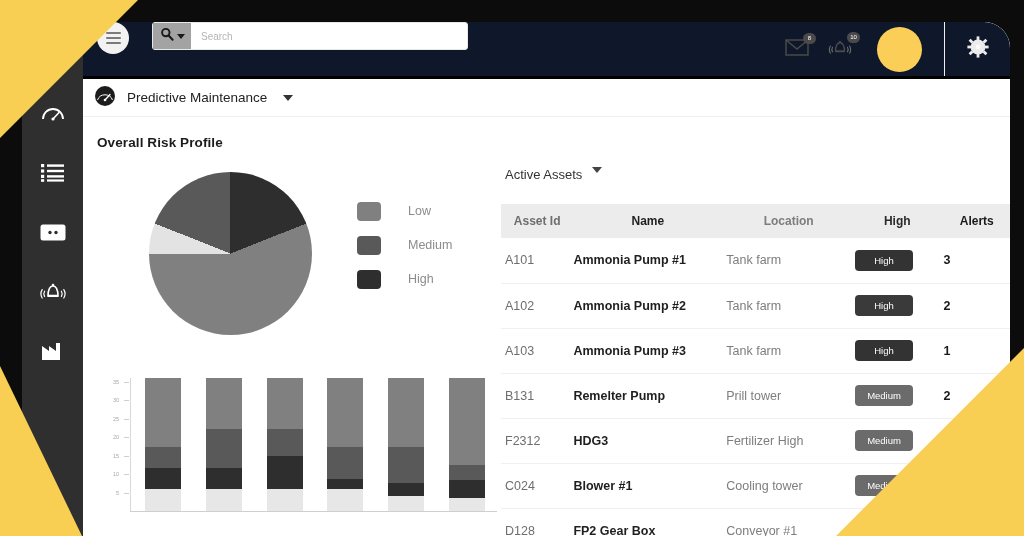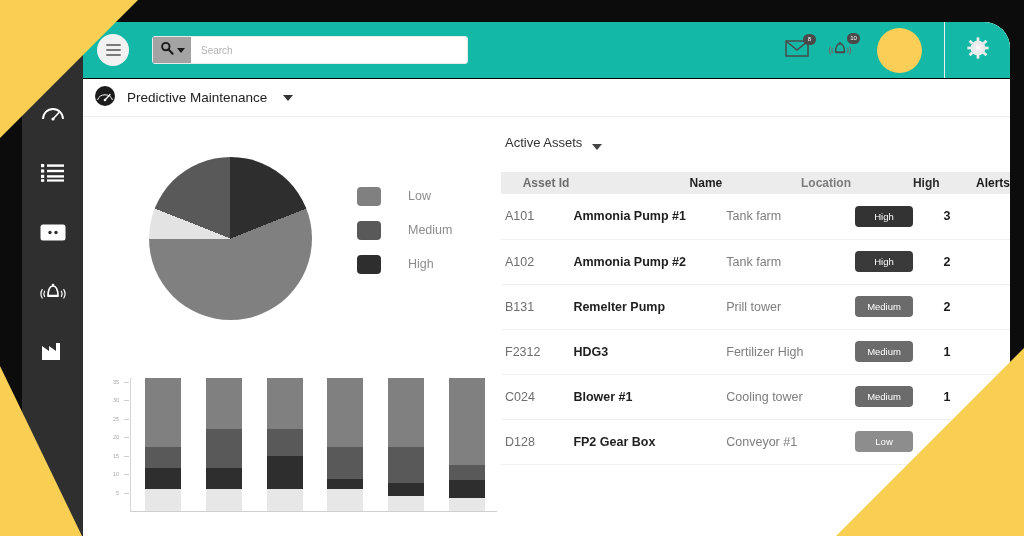--- a/index.html
+++ b/index.html
@@ -52,24 +52,24 @@
   }
   .rail-item { width: 40px; height: 40px; display: flex; align-items: center; justify-content: center; cursor: pointer; }
   .rail-item svg { display: block; }
 
   
   #content { flex: 1; display: flex; flex-direction: column; min-width: 0; background:#fff; }
 
   
   #topbar {
     height: 57px; flex: 0 0 57px;
-    display: flex; align-items: center;
-    border-bottom: 1px solid #000000;
+    display: flex; 
+    border-bottom: 3px solid #000000;
     padding: 0 0 0 14px;
-    background:#14b8a6;
+    background:#0f172a;
   }
   #hamburger {
     width: 32px; height: 32px; border-radius: 50%;
     background: #f2f2f2;
     display: flex; flex-direction: column; align-items: center; justify-content: center; gap: 3px;
     cursor: pointer; flex: 0 0 32px;
   }
   #hamburger i { display:block; width: 15px; height: 2px; background: #7b7b7b; border-radius: 1px; }
 
   #searchwrap { margin-left: 23px; display: flex; align-items: center; width: 316px; height: 28px;
@@ -118,28 +118,28 @@
   .bc-tickmark { position:absolute; right: 8px; width:5px; height:1px; background:#cfcfcf; }
   #bc-yline { position:absolute; left: 33px; top: 3px; width:1px; height: 133px; background:#d8d8d8; }
   #bc-xline { position:absolute; left: 33px; top: 136px; width: 367px; height:1px; background:#cfcfcf; }
   #bc-plot { position:absolute; left: 36px; top: 3px; width: 364px; height: 133px; display:flex; align-items:flex-end; }
   .bc-slot { flex:1; height:100%; display:flex; align-items:flex-end; justify-content:center; }
   .bc-bar { width: 59%; display:flex; flex-direction:column; justify-content:flex-end; }
   .bc-seg { width:100%; }
 
   
   #rightpanel { flex:1; min-width:0; padding-top: 18px; display:flex; flex-direction:column; }
-  #assets-head { display:flex; align-items:flex-end; padding-left: 4px; }
+  #assets-head { display:flex; align-items:flex-start; padding-left: 4px; margin-top: 32px; }
   #assets-label { font-size: 13px; color:#333; }
   #assets-head .caret { width:0;height:0;border-left:5px solid transparent;border-right:5px solid transparent;border-top:6px solid #444; margin-left:10px;}
   #tablewrap { margin-top: 22px; flex:1; min-height:0; overflow:hidden; }
   table { width: 100%; border-collapse: collapse; table-layout: fixed; }
   thead th {
-    background:#ececec; text-align:right; font-size: 12px; font-weight:bold; color:#2b2b2b;
-    height: 22px; padding: 0 0 0 4px; vertical-align: middle;
+    background:#ececec; text-align:center; font-size: 12px; font-weight:bold; color:#2b2b2b;
+    height: 34px; padding: 0 0 0 4px; vertical-align: middle;
   }
   tbody td { height: 45px; border-bottom:1px solid #f0f0f0; font-size: 12.5px; vertical-align:middle; padding-left:4px; }
   .c-id    { width: 68px; color:#6e6e6e; }
   .c-name  { width: 152px; font-weight:bold; color:#1f1f1f; }
   .c-loc   { width: 128px; color:#7d7d7d; }
   .c-risk  { width: 88px; }
   .c-alert { width: 70px; font-weight:bold; color:#1a1a1a; }
   .pill {
     display:inline-block; min-width: 58px; text-align:center;
     padding: 5px 0; border-radius: 4px; font-size: 9.5px; color:#fff;
@@ -291,20 +291,21 @@
             <circle cx="12" cy="16" r="1.3" fill="#fff"></circle>
           </svg>
         </span>
         <span class="mod-title">Predictive Maintenance</span>
         <span class="caret"></span>
       </div>
 
       <div id="body">
 
         <section id="leftpanel">
+          <div id="chart-title">Overall Risk Profile</div>
 
           <div id="piearea">
             <div id="pie" style="background: conic-gradient(rgb(46, 46, 46) 0deg, rgb(46, 46, 46) 68.4deg, rgb(128, 128, 128) 68.4deg, rgb(128, 128, 128) 270deg, rgb(227, 227, 227) 270deg, rgb(227, 227, 227) 291.6deg, rgb(89, 89, 89) 291.6deg, rgb(89, 89, 89) 360deg);"></div>
             <div id="legend">
               <div class="leg-row">
                 <span class="leg-sw" style="background: rgb(128, 128, 128);"></span>
                 <span class="leg-lbl">Low</span>
               </div>
               <div class="leg-row">
                 <span class="leg-sw" style="background: rgb(89, 89, 89);"></span>
@@ -415,20 +416,27 @@
                     <td class="c-alert">3</td>
                   </tr>
                   <tr>
                     <td class="c-id">A102</td>
                     <td class="c-name">Ammonia Pump #2</td>
                     <td class="c-loc">Tank  farm</td>
                     <td class="c-risk"><span class="pill" style="background: rgb(58, 58, 58);">High</span></td>
                     <td class="c-alert">2</td>
                   </tr>
                   <tr>
+                    <td class="c-id">A103</td>
+                    <td class="c-name">Ammonia Pump #3</td>
+                    <td class="c-loc">Tank  farm</td>
+                    <td class="c-risk"><span class="pill" style="background: rgb(51, 51, 51);">High</span></td>
+                    <td class="c-alert">1</td>
+                  </tr>
+                  <tr>
                     <td class="c-id">B131</td>
                     <td class="c-name">Remelter Pump</td>
                     <td class="c-loc">Prill tower</td>
                     <td class="c-risk"><span class="pill" style="background: rgb(107, 107, 107);">Medium</span></td>
                     <td class="c-alert">2</td>
                   </tr>
                   <tr>
                     <td class="c-id">F2312</td>
                     <td class="c-name">HDG3</td>
                     <td class="c-loc">Fertilizer High</td>

